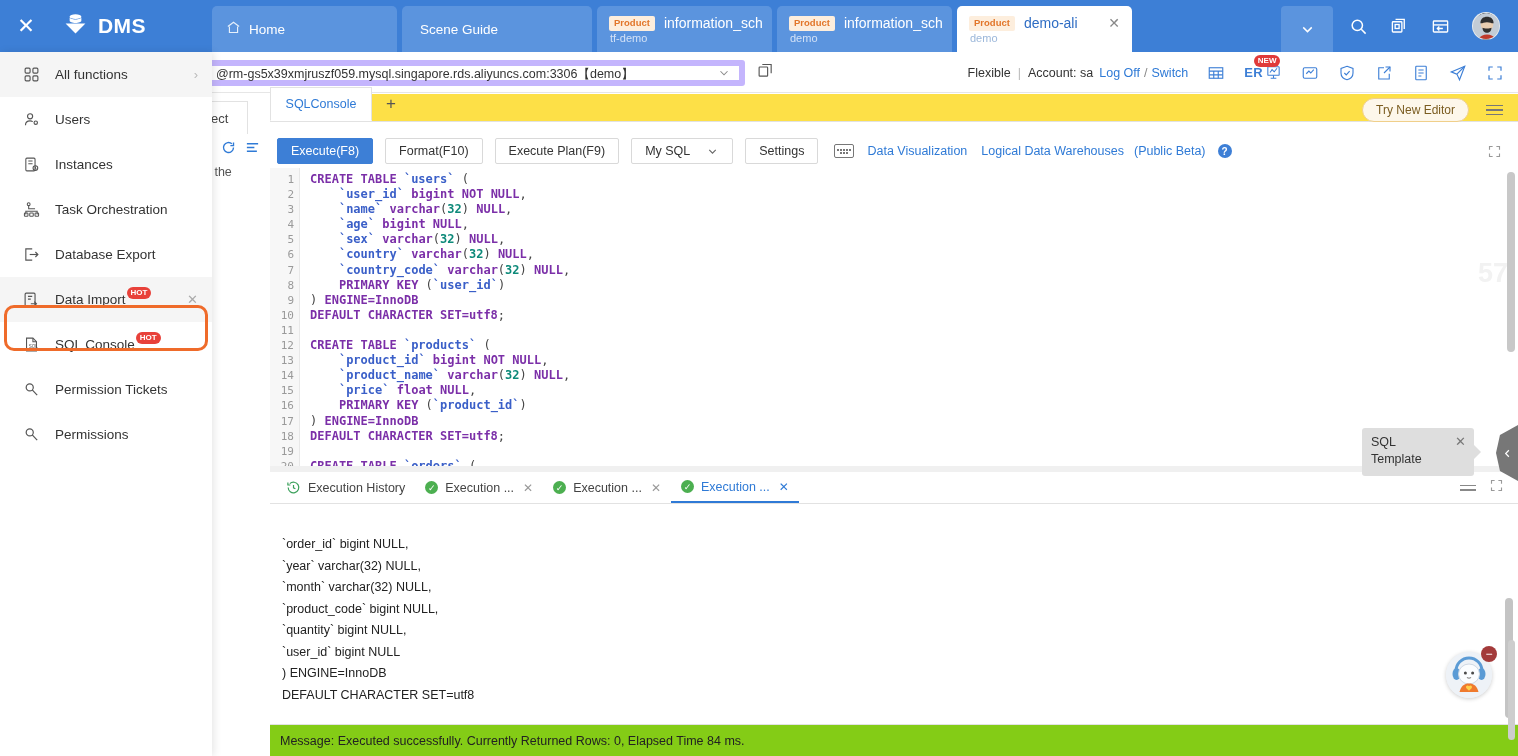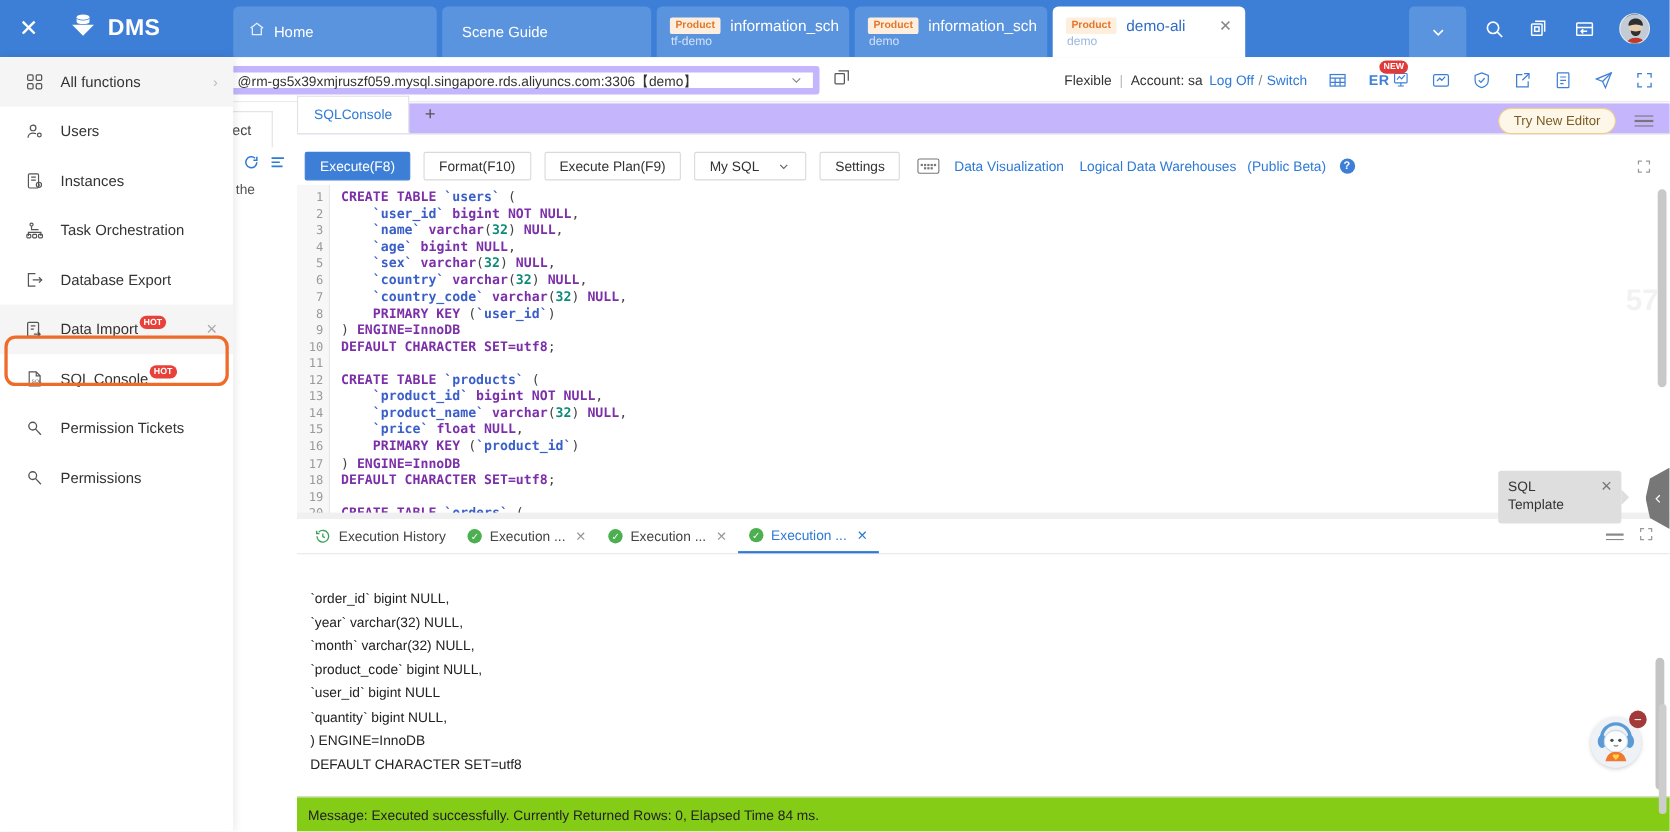--- a/index.html
+++ b/index.html
@@ -127,21 +127,21 @@
   .sb-arrow { color: #bbb; font-size: 13px; }
   .sb-x { color: #aaa; font-size: 13px; cursor: pointer; }
   .sb-item.highlight { background: #f5f5f5; }
   .hl-ring {
     position: absolute; left: 4px; top: 305px; width: 204px; height: 46px;
     border: 3px solid #ef6b2a; border-radius: 10px; z-index: 31; pointer-events: none;
   }
 
   .console-tabrow {
     position: absolute; left: 270px; top: 94px; right: 0; height: 28px;
-    border-bottom: 1px solid #e2e2e2; background: #c4b5fd; display: flex; align-items: flex-end;
+    border-bottom: 1px solid #e2e2e2; background: #fde047; display: flex; align-items: flex-end;
   }
   .ct-tab {
     width: 102px; height: 34px; background: #fff; border: 1px solid #e2e2e2;
     border-bottom: 1px solid #fff; display: flex; align-items: center;
     justify-content: center; font-size: 12.5px; color: #2f7ad6; cursor: pointer;
   }
   .ct-plus {
     width: 38px; height: 34px; display: flex; align-items: center; justify-content: center;
     font-size: 17px; color: #555; cursor: pointer; font-weight: 300;
   }
@@ -585,22 +585,22 @@
         </svg>
     </span>
   </div>
 
   <div class="resbody">
     <div id="reslines">
         <div class="resline">`order_id` bigint NULL,</div>
         <div class="resline">`year` varchar(32) NULL,</div>
         <div class="resline">`month` varchar(32) NULL,</div>
         <div class="resline">`product_code` bigint NULL,</div>
+        <div class="resline">`quantity` bigint NULL,</div>
         <div class="resline">`user_id` bigint NULL</div>
-        <div class="resline">`quantity` bigint NULL,</div>
         <div class="resline">) ENGINE=InnoDB</div>
         <div class="resline">DEFAULT CHARACTER SET=utf8</div>
       </div>
 
     <div class="res-vscroll"></div>
   </div>
 
   <div class="statusbar">
     <span>Message: Executed successfully. Currently Returned Rows: 0, Elapsed Time 84 ms.</span>
   </div>

